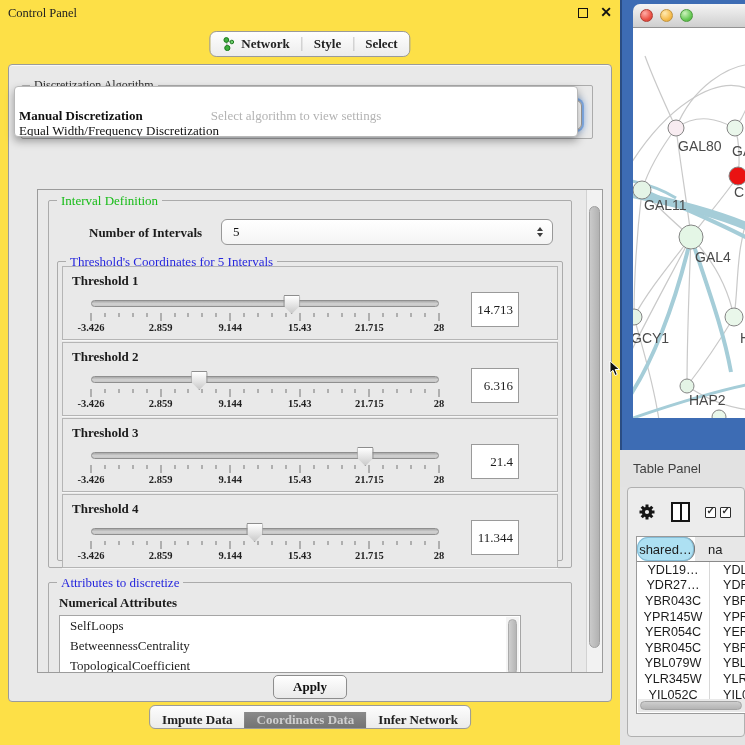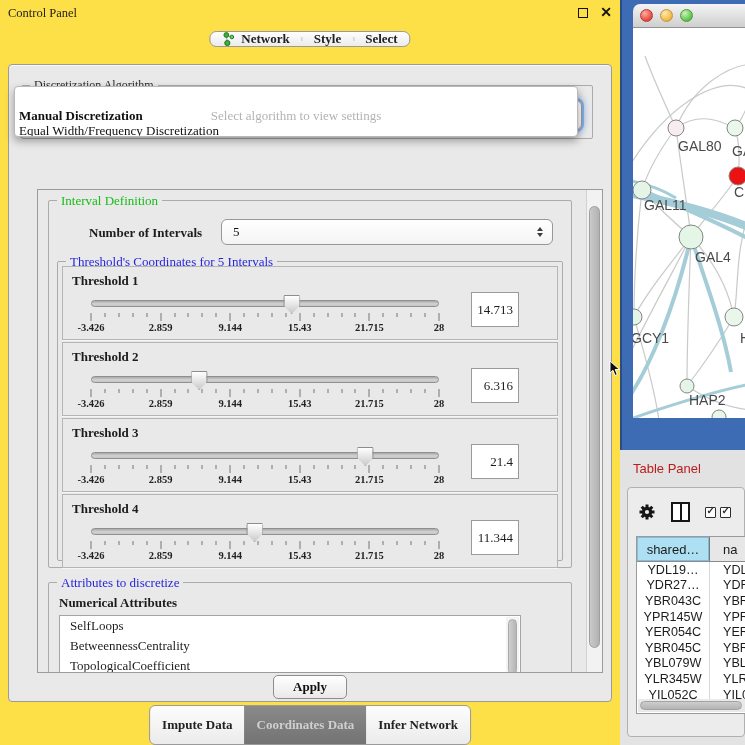--- a/index.html
+++ b/index.html
@@ -7,21 +7,21 @@
     font-family:"Liberation Sans", sans-serif; background:#e9e9e9; color:#1c1c1c; }
 
   
   #control-panel { position:absolute; left:0; top:0; width:620px; height:745px; background:#fde047;font-family:Liberation Serif, serif; }
   .cp-titlebar { position:absolute; left:0; top:0; right:0; height:26px; }
   .cp-title { position:absolute; left:8px; top:6px; font-size:12.5px; color:#222; }
   .cp-float { position:absolute; right:32px; top:8px; width:10px; height:10px; border:1.7px solid #111; background:transparent; cursor:pointer; }
   .cp-close { position:absolute; right:8px; top:4px; font-size:14px; font-weight:bold; color:#111; cursor:pointer; }
 
   .tabbar { position:absolute; top:31px; left:50%; transform:translateX(-50%);
-    display:flex; height:16px; background:linear-gradient(#fefefe,#ececec);
+    display:flex; height:26px; background:linear-gradient(#fefefe,#ececec);
     border:1px solid #9a9a9a; border-radius:7px; overflow:hidden; }
   .tab { display:flex; align-items:center; gap:6px; padding:0 12px; font-size:13px; font-weight:bold; color:#222; white-space:nowrap; cursor:pointer; position:relative; }
   .tab.sel { background:linear-gradient(#8a8a8a,#737373); color:#cfcfcf; }
   .tab .tdiv { position:absolute; left:0; top:5px; bottom:5px; width:1px; background:#c2c2c2; }
 
   .outer-panel { position:absolute; left:8px; top:64px; width:604px; height:638px;
     border:1px solid #9b9b9b; border-radius:4px; background:#e9e9e9; box-shadow:inset 0 1px 0 #f8f8f8; }
 
   .groupbox { position:absolute; border:1px solid #ababab; border-radius:2px; background:#e9e9e9; }
   .grouptitle { position:absolute; top:-8px; left:8px; background:#e9e9e9; padding:0 4px; font-size:12px; white-space:nowrap; }
@@ -67,49 +67,49 @@
   .listitem { font-size:13px; height:20px; line-height:20px; padding-left:10px; cursor:pointer; white-space:nowrap; }
   .list-vscroll { position:absolute; right:1px; top:1px; bottom:1px; width:13px; background:#f4f4f4; }
   .list-vthumb { position:absolute; left:2px; top:2px; width:9px; height:56px; border-radius:5px;
     background:linear-gradient(90deg,#cfcfcf,#b5b5b5); border:1px solid #ababab; cursor:grab; }
 
   .apply-btn { position:absolute; left:50%; top:610px; transform:translateX(-50%);
     padding:3px 19px; font-size:13px; font-weight:bold; color:#111;
     background:linear-gradient(#ffffff,#e9e9e9); border:1px solid #8d8d8d; border-radius:5px; cursor:pointer; }
 
   .bottom-tabbar { position:absolute; top:705px; left:50%; transform:translateX(-50%);
-    display:flex; height:40px; background:linear-gradient(#fdfdfd,#ebebeb);
-    border:1px solid #9a9a9a; border-radius:6px; overflow:hidden; }
+    display:flex; height:24px; background:linear-gradient(#fdfdfd,#ebebeb);
+    border:1px solid #9a9a9a; border-radius:6px; overflow:hidden;align-items:flex-end; }
 
   
   #right-col { position:absolute; left:620px; top:0; width:125px; height:745px; background:#e3e3e3; }
   .net-window { position:absolute; left:0; top:0; width:125px; height:450px; background:#3d6cb4; border-left:2px solid #2a4d83; }
   .net-titlebar { position:absolute; left:11px; top:4px; right:0; height:24px;
     background:linear-gradient(#f4f4f4,#cfcfcf); border-bottom:1px solid #939393; border-top-left-radius:7px;
     display:flex; align-items:center; padding-left:7px; gap:7px; }
   .light { width:13px; height:13px; border-radius:50%; cursor:pointer; }
   .light.red   { background:radial-gradient(circle at 35% 30%, #ffada6, #ec5347 60%, #c23a30); border:1px solid #b13c33; }
   .light.yellow{ background:radial-gradient(circle at 35% 30%, #ffeab2, #f6bd4e 60%, #d79e35); border:1px solid #c09440; }
   .light.green { background:radial-gradient(circle at 35% 30%, #cdf2bd, #69ca58 60%, #47a436); border:1px solid #4d9b3f; }
   .net-canvas { position:absolute; left:11px; top:28px; width:114px; height:390px; background:#fff; overflow:hidden; }
 
   .tp-strip { position:absolute; left:0; top:450px; width:125px; height:37px; background:#e2e2e2; }
-  .tp-title { position:absolute; left:13px; top:11px; font-size:13px; color:#b91c1c; }
+  .tp-title { position:absolute; left:13px; top:11px; font-size:13px; color:#404040; }
   .tp-card { position:absolute; left:7px; top:487px; width:118px; height:250px; background:#ececec;
     border:1px solid #b0b0b0; border-radius:4px; }
   .tp-toolbar { position:absolute; left:10px; top:11px; right:4px; height:26px; display:flex; align-items:center; gap:15px; }
   .icon-cols { width:19px; height:20px; border:2px solid #151515; position:relative; background:#fff; cursor:pointer; }
   .icon-cols::after { content:""; position:absolute; left:50%; top:0; bottom:0; width:2px; background:#151515; transform:translateX(-50%); }
   .cbx { width:11px; height:11px; border:1.6px solid #2e2e2e; border-radius:1px; position:relative; cursor:pointer; background:#fff; }
   .cbx::after { content:"✓"; position:absolute; left:0.5px; top:-3px; font-size:10px; font-weight:bold; color:#2e2e2e; }
   .cbx-pair { display:flex; gap:4px; }
   .tablebox { position:absolute; left:8px; top:48px; width:112px; height:178px; background:#fff; border:1px solid #9a9a9a; overflow:hidden; }
   .thead { display:flex; height:25px; border-bottom:1px solid #8a8a8a; font-size:13px; }
-  .hcell1 { width:73px; background:#ade0f2; box-shadow:inset 0 0 0 1px #85bcd6; border-right:1px solid #777;
-    display:flex; align-items:center; justify-content:center; cursor:pointer; }
+  .hcell1 { width:58px; background:#ade0f2; box-shadow:inset 0 0 0 1px #85bcd6; border-right:1px solid #777;
+    display:flex; align-items:center; justify-content:center; cursor:pointer;border-radius:11px; }
   .hcell2 { flex:1; background:#e7e7e7; display:flex; align-items:center; padding-left:13px; cursor:pointer; overflow:hidden; }
   .trow { display:flex; height:15.6px; font-size:12.6px; cursor:pointer; }
   .tcell1 { width:73px; border-right:1px solid #d8d8d8; display:flex; align-items:center; justify-content:center; white-space:nowrap; overflow:hidden; }
   .tcell2 { flex:1; display:flex; align-items:center; padding-left:13px; white-space:nowrap; overflow:hidden; }
   .hscroll { position:absolute; left:1px; right:1px; bottom:1px; height:13px; background:#e9e9e9; }
   .hthumb { position:absolute; left:2px; top:2px; width:102px; height:9px; border-radius:5px;
     background:linear-gradient(#cdcdcd,#b4b4b4); border:1px solid #a3a3a3; cursor:grab; }
 
   #cursor { position:absolute; left:609px; top:361px; z-index:50; pointer-events:none; }
 </style>

